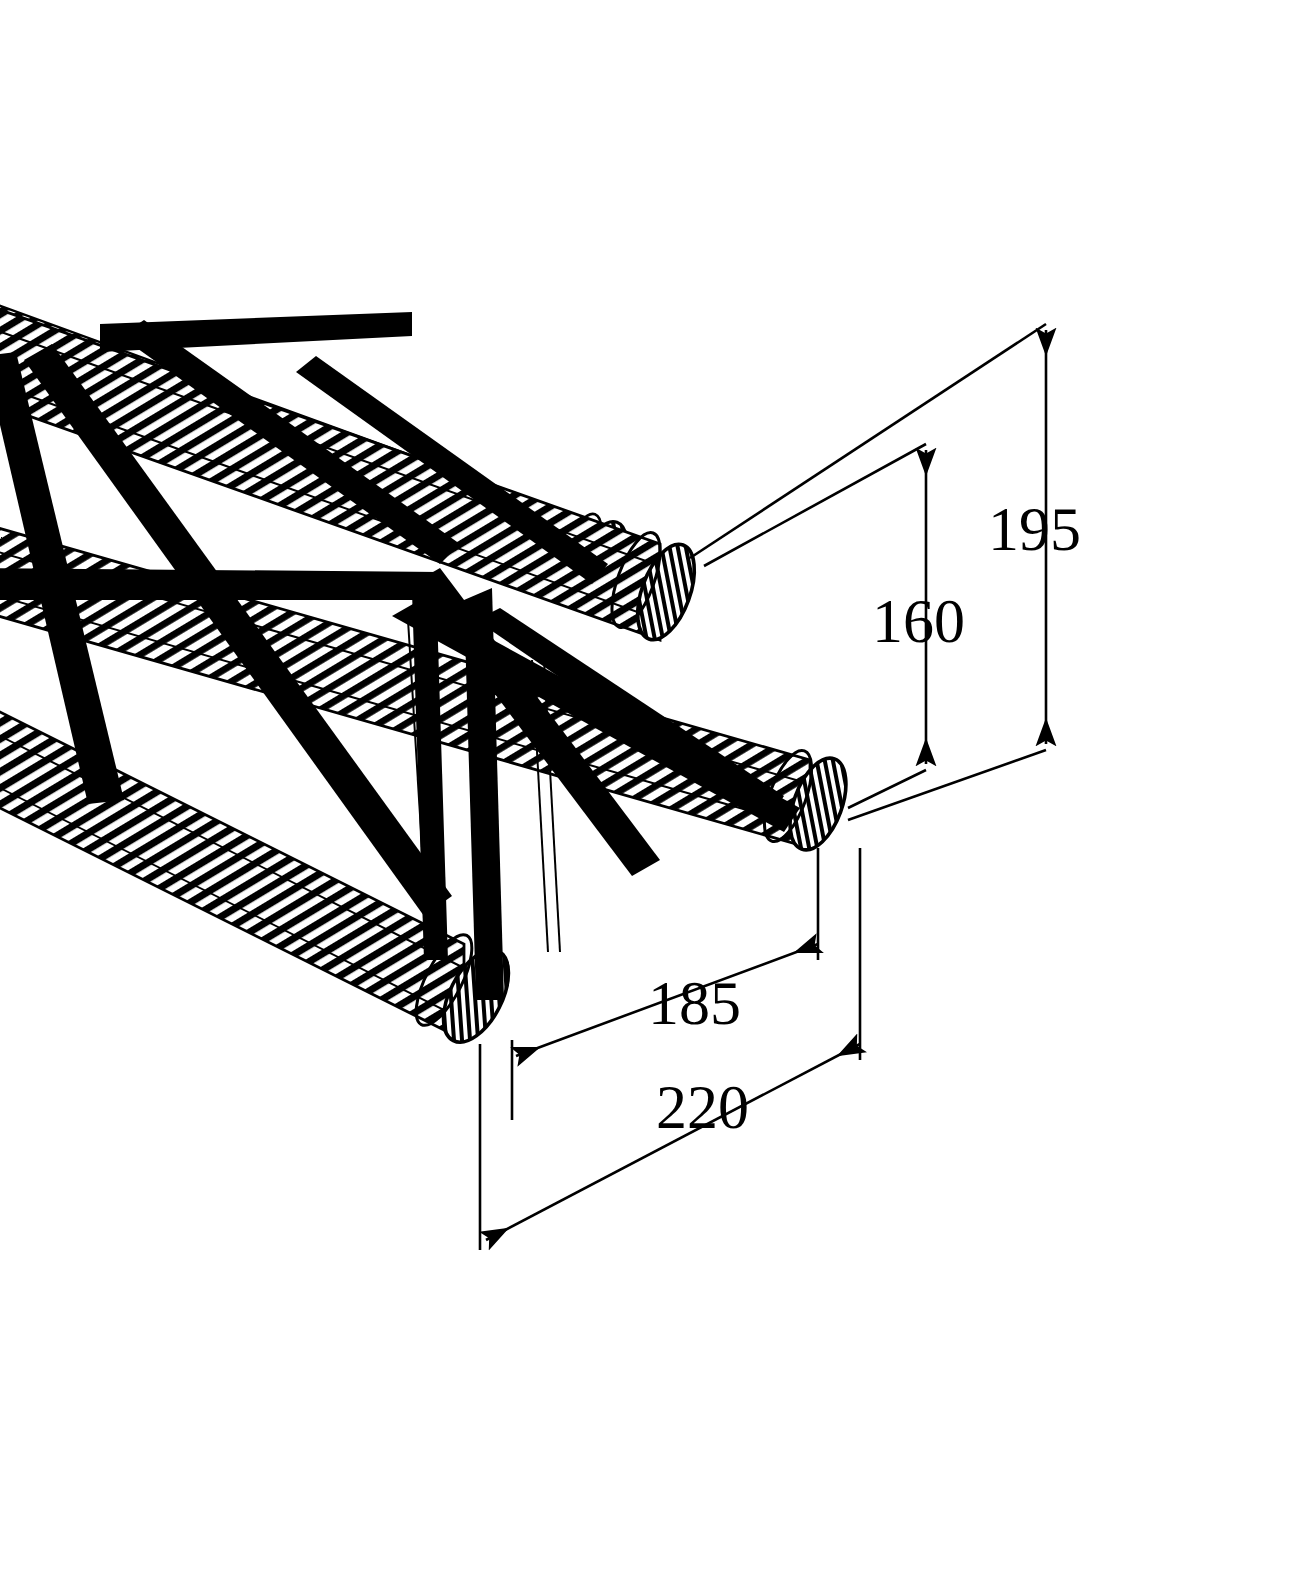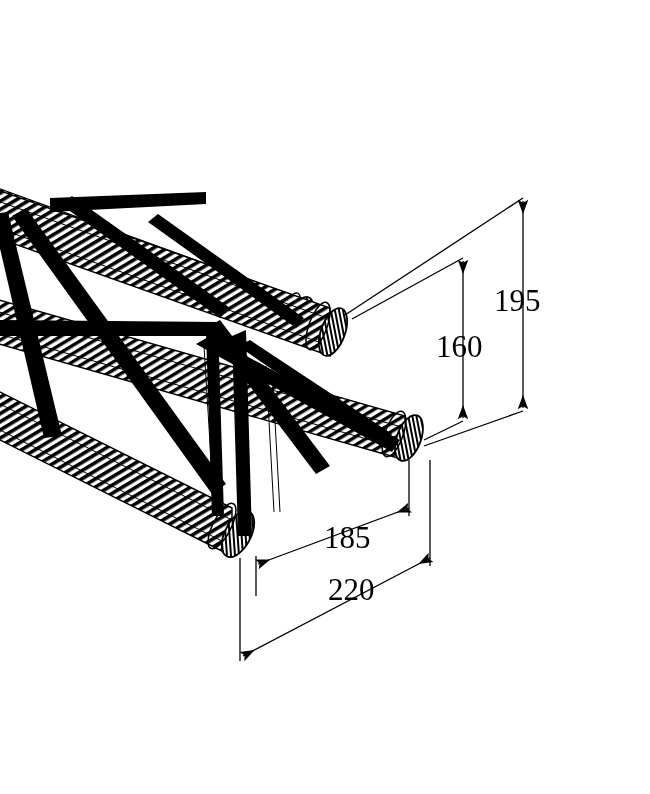--- a/index.html
+++ b/index.html
@@ -8,21 +8,20 @@
     padding: 0;
     background: #ffffff;
   }
   #stage {
     position: relative;
     width: 650px;
     height: 654px;
     background: #c4b5fd;
     overflow: hidden;
     font-family: "Liberation Serif", "DejaVu Serif", serif;
-    margin-top: 36px;
   }
   #drawing {
     position: absolute;
     left: 0;
     top: 0;
     width: 650px;
     height: 794px;
   }
   .dim-text {
     font-family: "Liberation Serif", "DejaVu Serif", serif;

